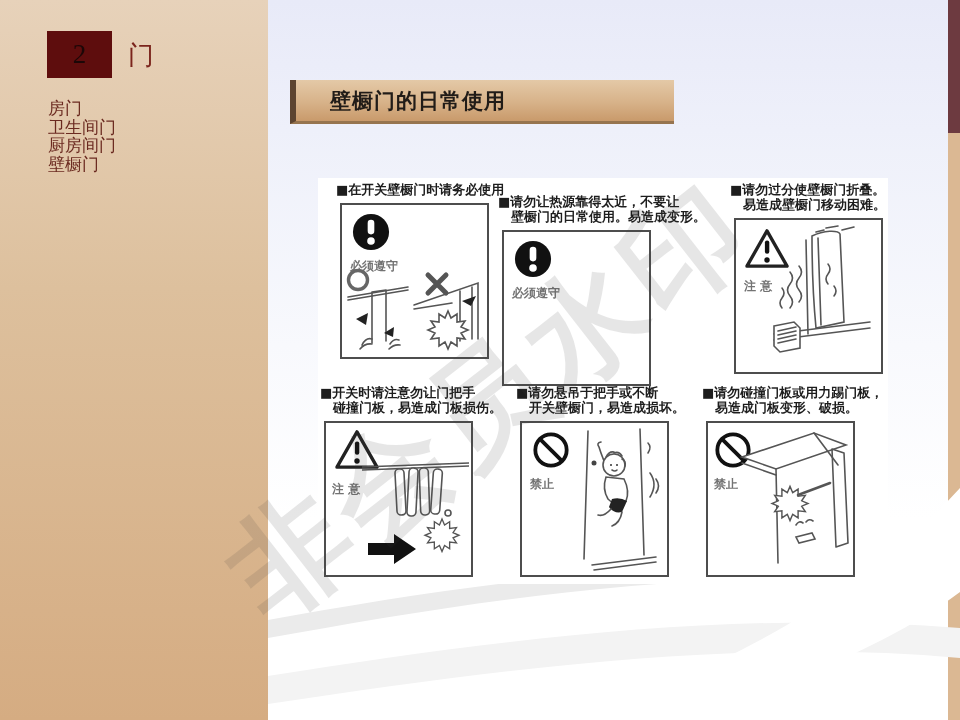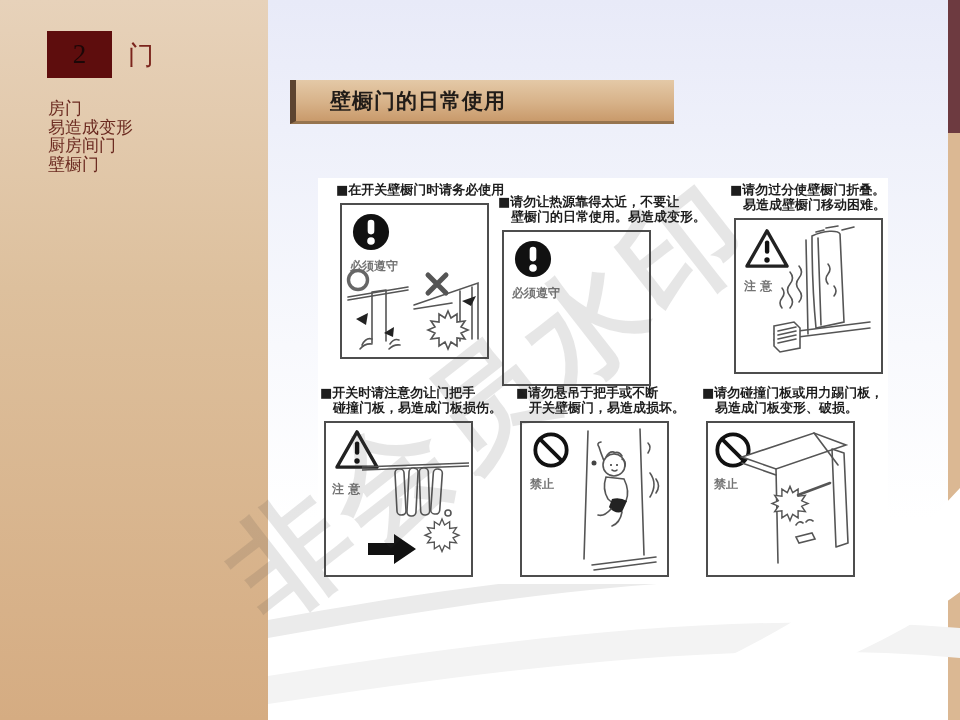--- a/index.html
+++ b/index.html
@@ -48,21 +48,21 @@
 
 <div class="slide">
 
   <div class="sidebar">
     <div class="num-box">
       <span>2</span>
     </div>
     <div class="section-title">门</div>
     <div class="side-list">
       <div>房门</div>
-      <div>易造成变形</div>
+      <div>卫生间门</div>
       <div>厨房间门</div>
       <div>壁橱门</div>
     </div>
   </div>
 
   <div class="edge-maroon"></div>
   <div class="edge-tan"></div>
 
   <svg class="swoosh" viewBox="0 0 692 250" preserveAspectRatio="none">
     <path d="M0 150 C 180 118, 400 82, 692 96 L692 110 C 410 96, 190 134, 0 168 Z" fill="#ebebeb"></path>

